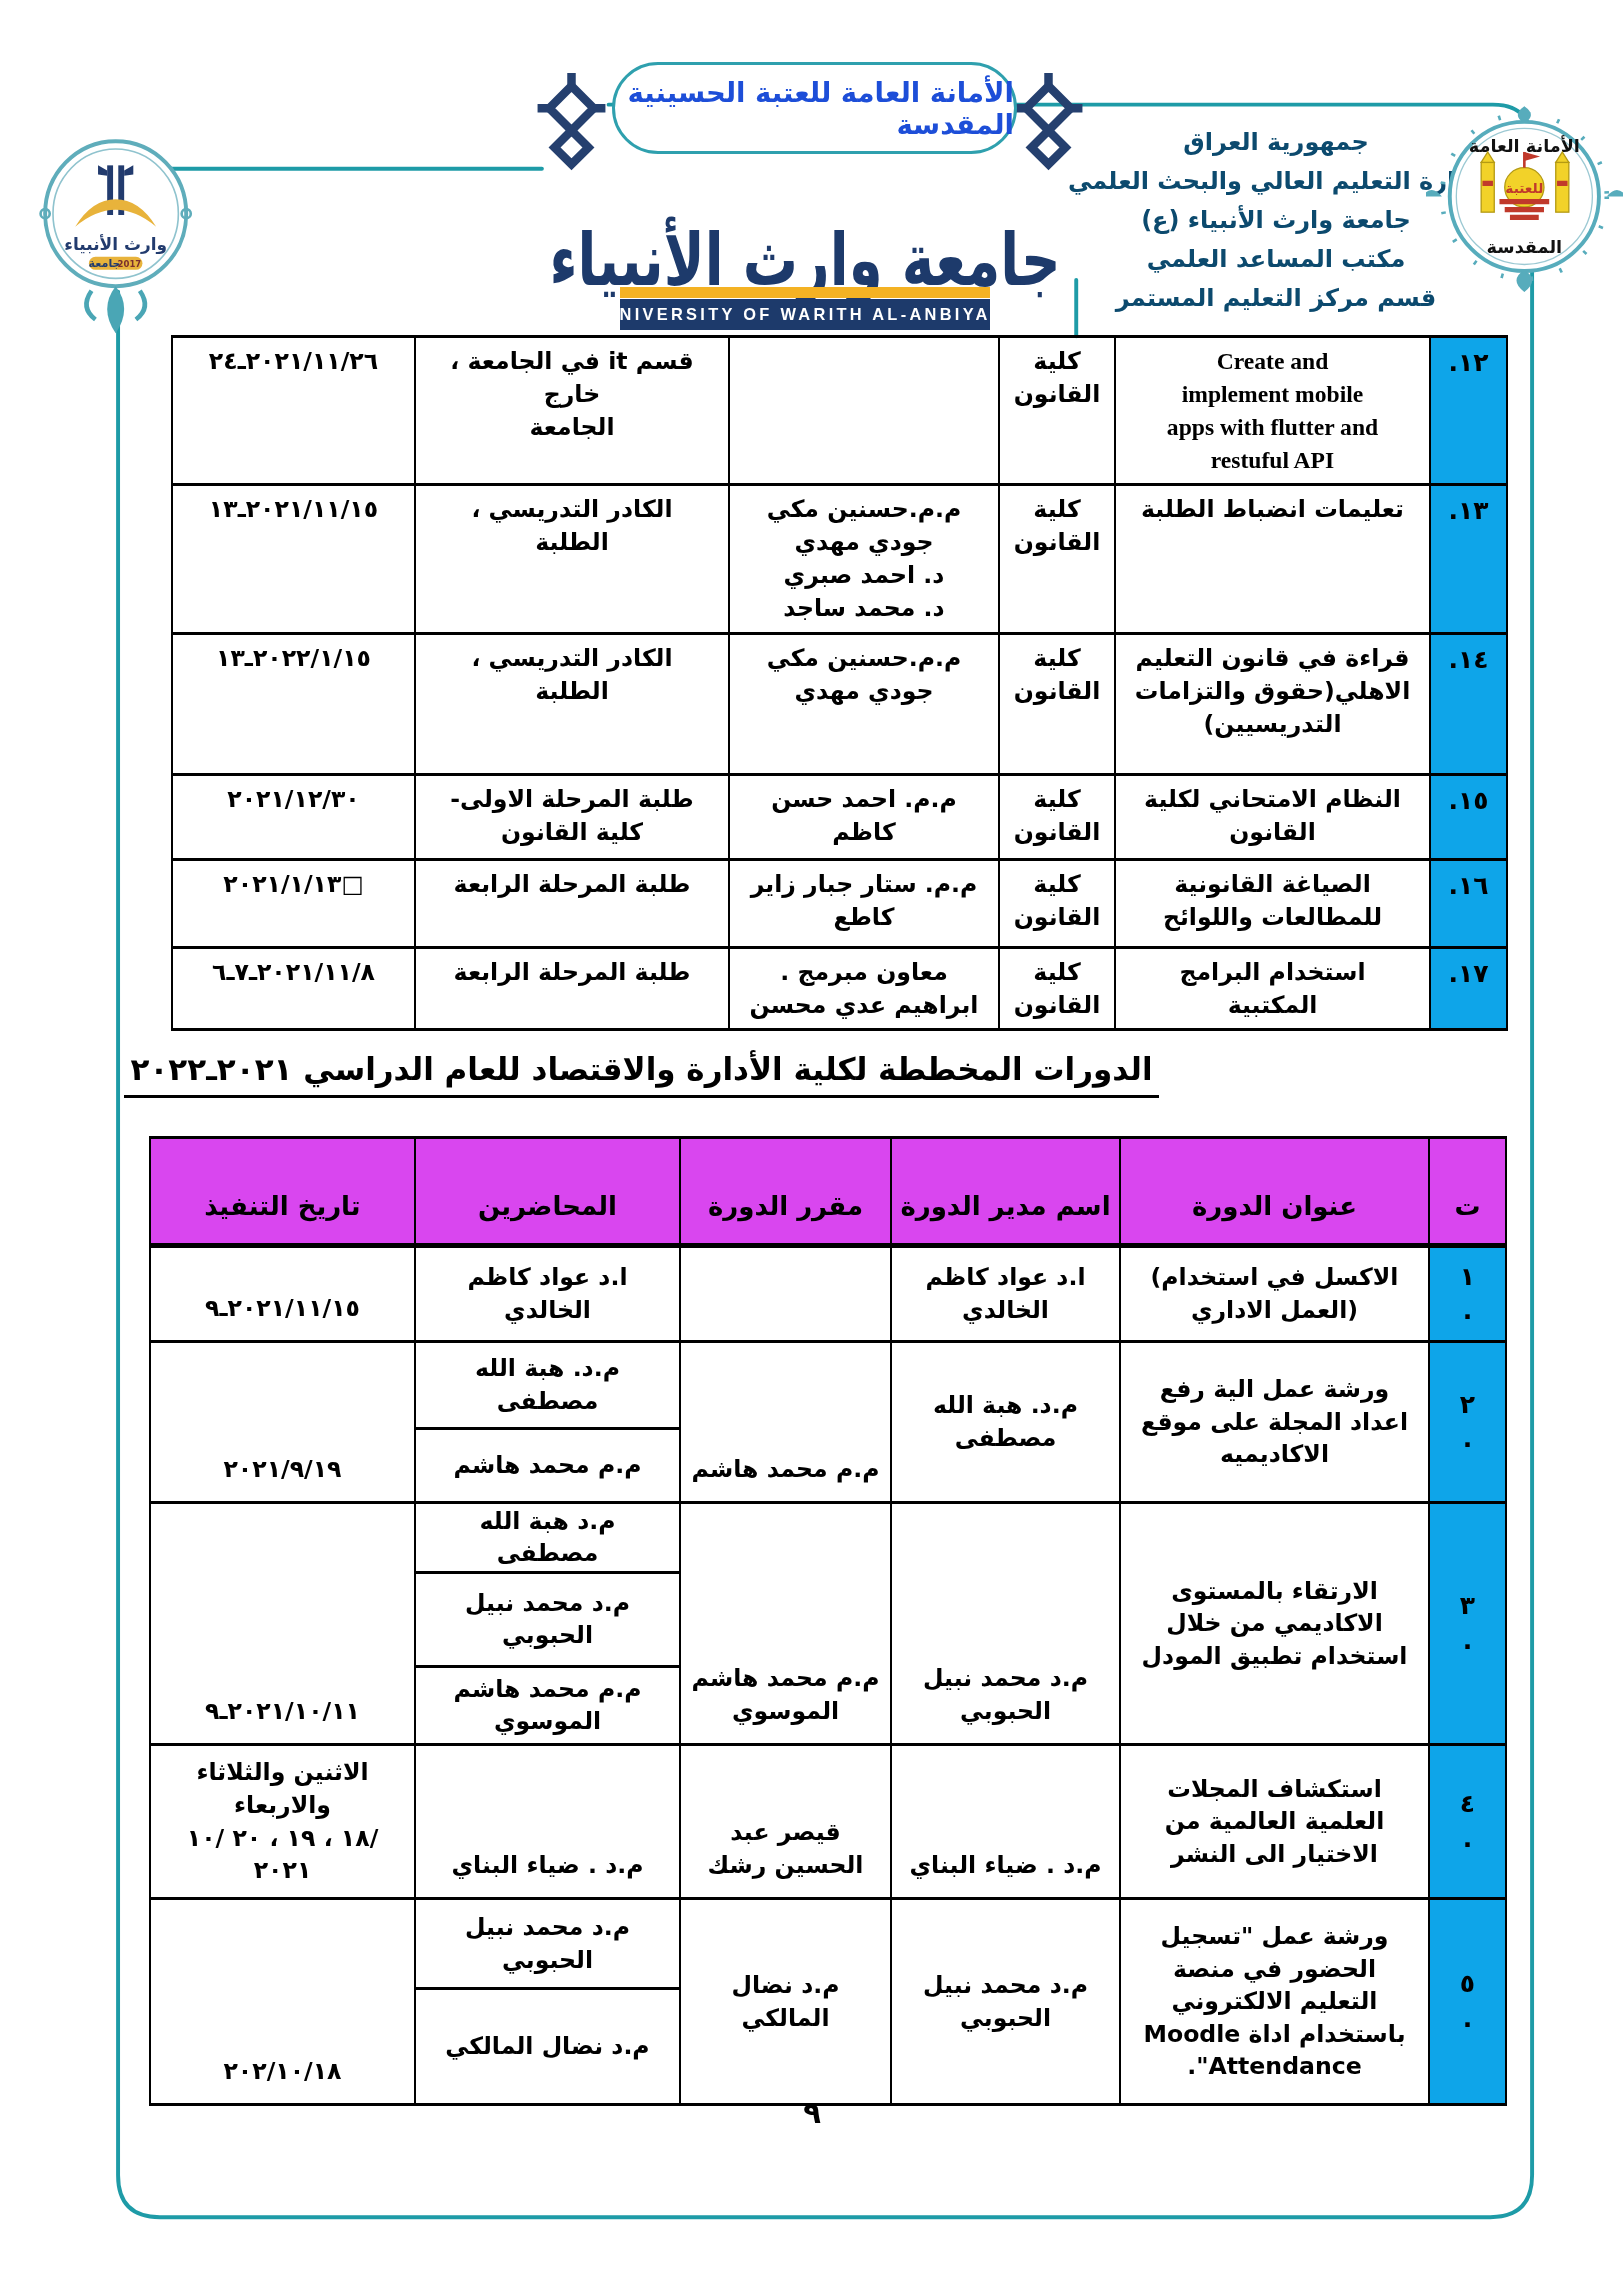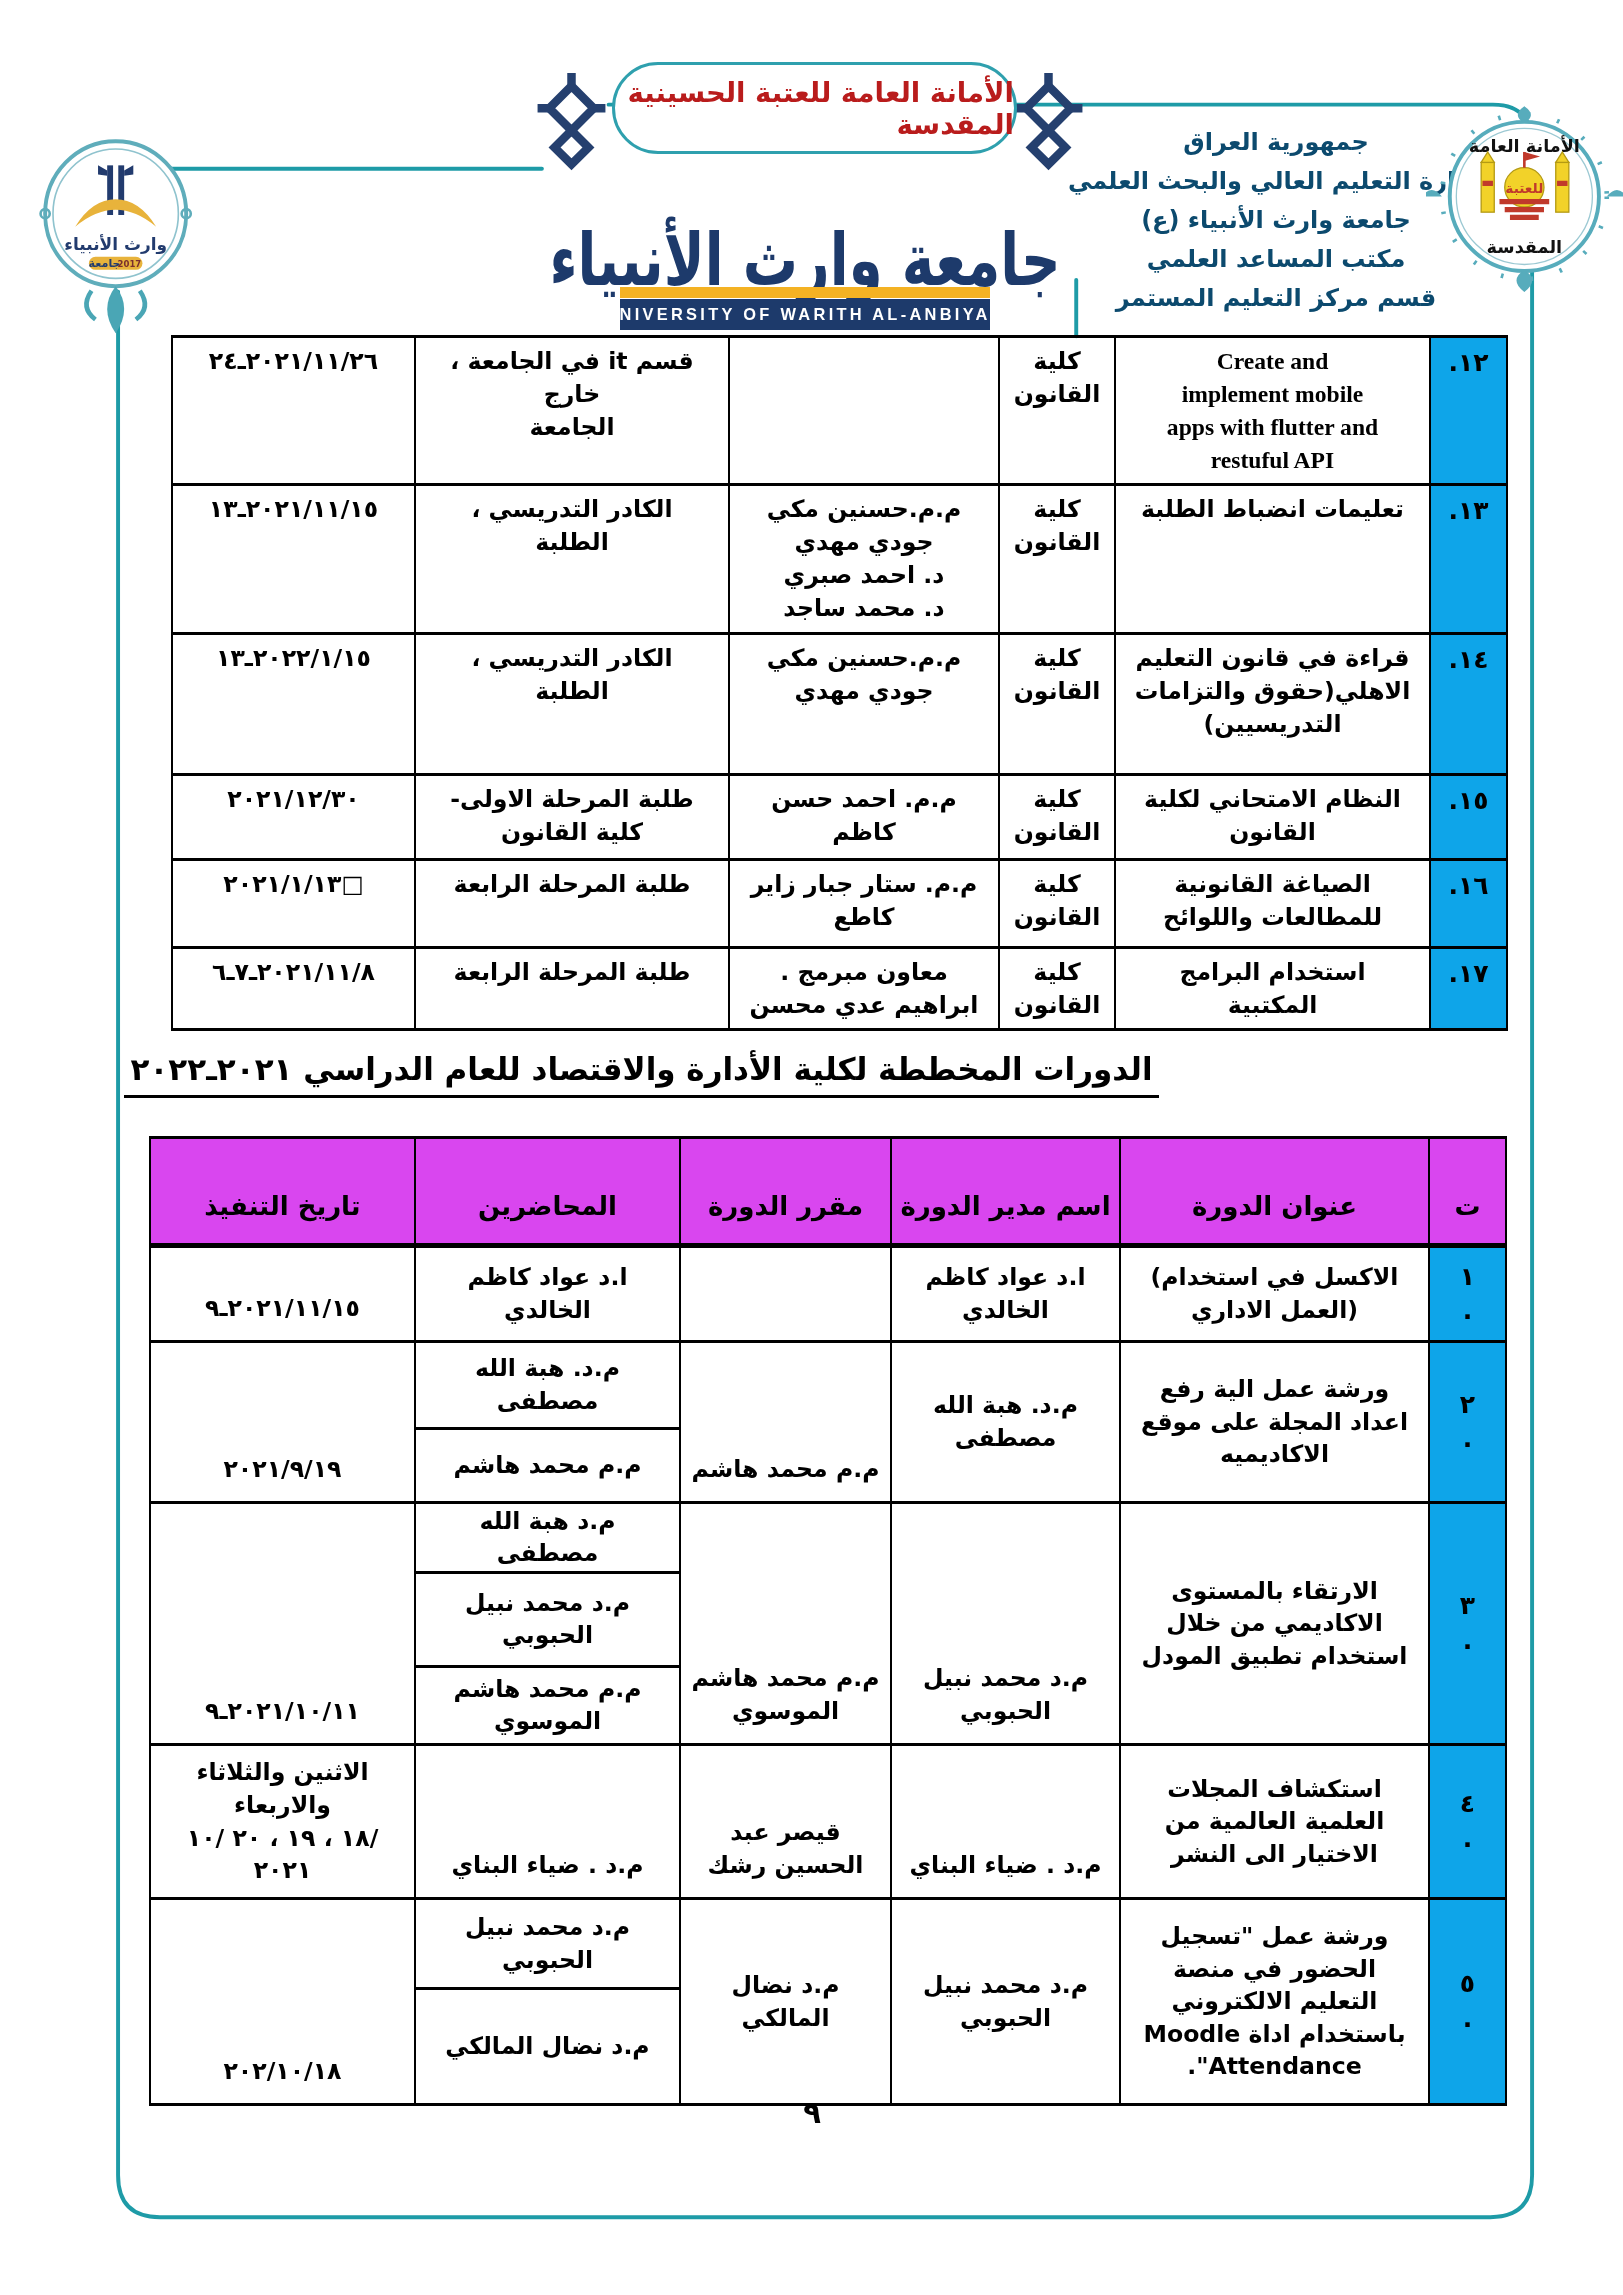--- a/index.html
+++ b/index.html
@@ -12,21 +12,21 @@
 
   
   .en-block{left:208px;top:135px;width:451px;text-align:center;
             font-family:"Liberation Serif","DejaVu Serif",serif;
             font-size:22px;line-height:1.55;color:#0a0a0a;}
   .ar-block{left:1047px;top:123px;width:458px;text-align:center;direction:rtl;
             font-size:24px;font-weight:bold;line-height:1.62;color:#0c4a6e;}
 
   .pill{left:612px;top:62px;width:399px;height:86px;border:3.3px solid #2fa0ae;border-radius:46px;
         background:#fff;display:flex;align-items:center;justify-content:center;}
-  .pill span{color:#b91c1c;font-size:27.5px;font-weight:bold;direction:rtl;}
+  .pill span{color:#1d4ed8;font-size:27.5px;font-weight:bold;direction:rtl;}
 
   .wordmark{left:612px;top:166px;width:386px;height:126px;display:flex;align-items:flex-end;justify-content:center;}
   .wordmark span{color:#1d3a6b;font-size:55px;font-weight:bold;white-space:nowrap;transform:scaleY(1.32);}
   .goldbar{left:620px;top:287px;width:370px;height:10.5px;background:#f4b223;}
   .enbanner{left:620px;top:299px;width:370px;height:31px;background:#1d3a6b;display:flex;align-items:center;justify-content:center;}
   .enbanner span{color:#fff;font-size:16.4px;font-weight:bold;letter-spacing:3.3px;font-family:"Liberation Sans","DejaVu Sans",sans-serif;white-space:nowrap;}
 
   
   table{border-collapse:collapse;table-layout:fixed;}
   td{border:2px solid #000;border-top-width:3.9px;border-bottom-width:3.9px;

